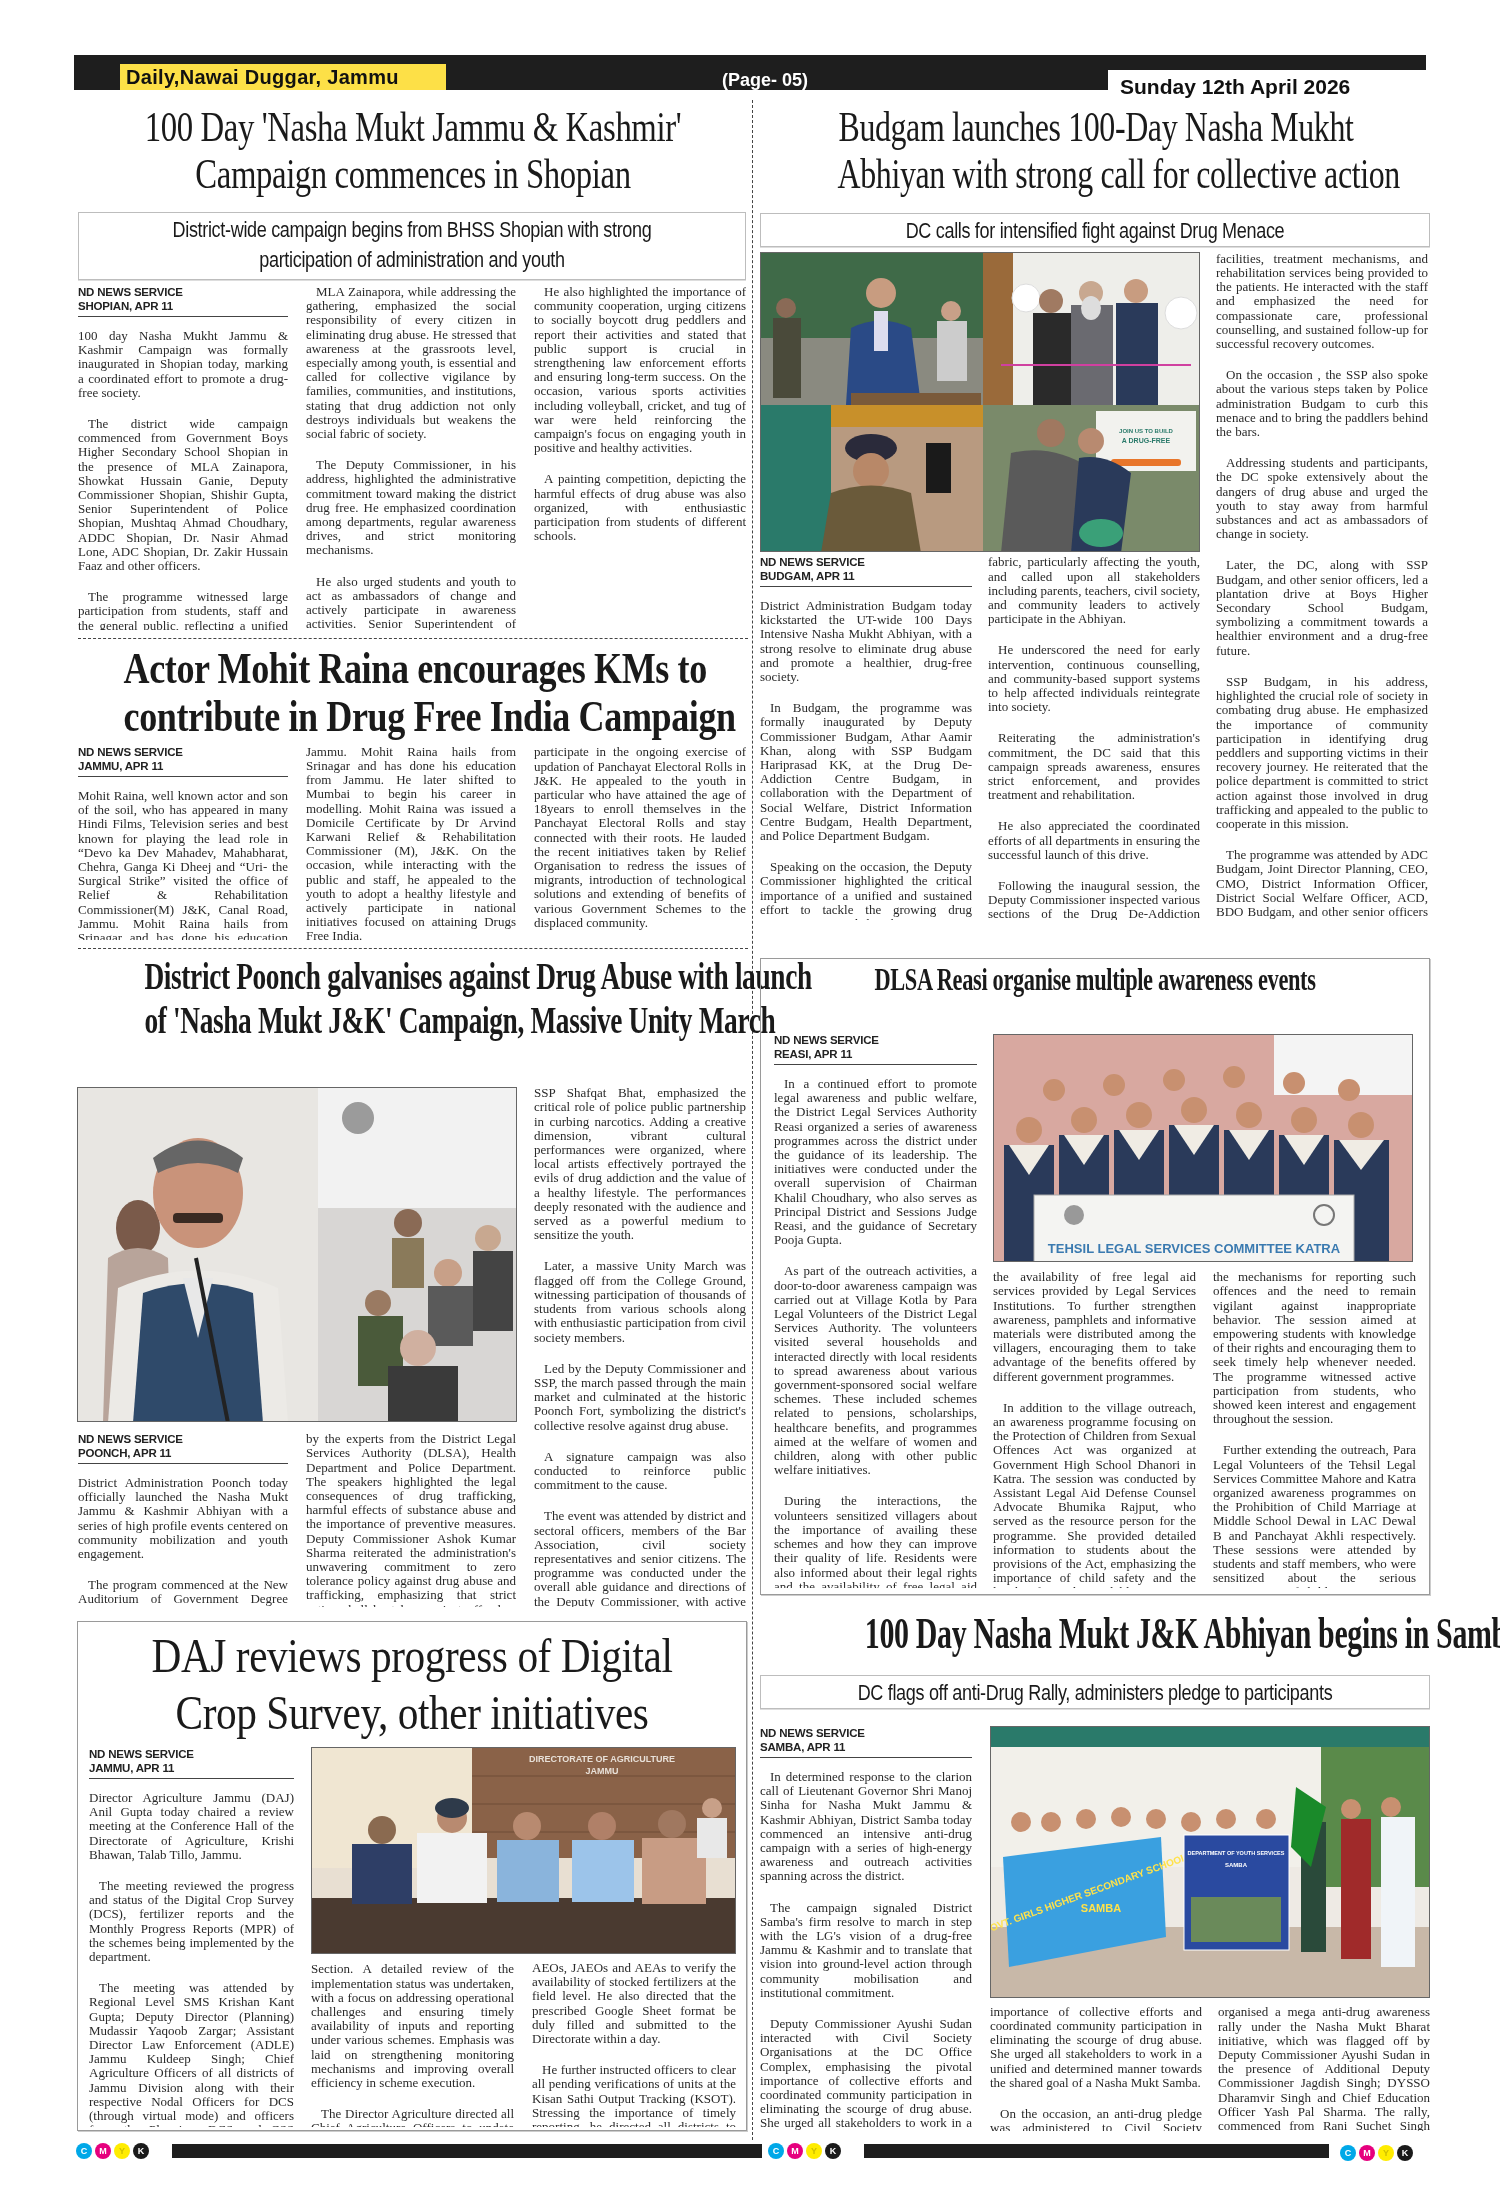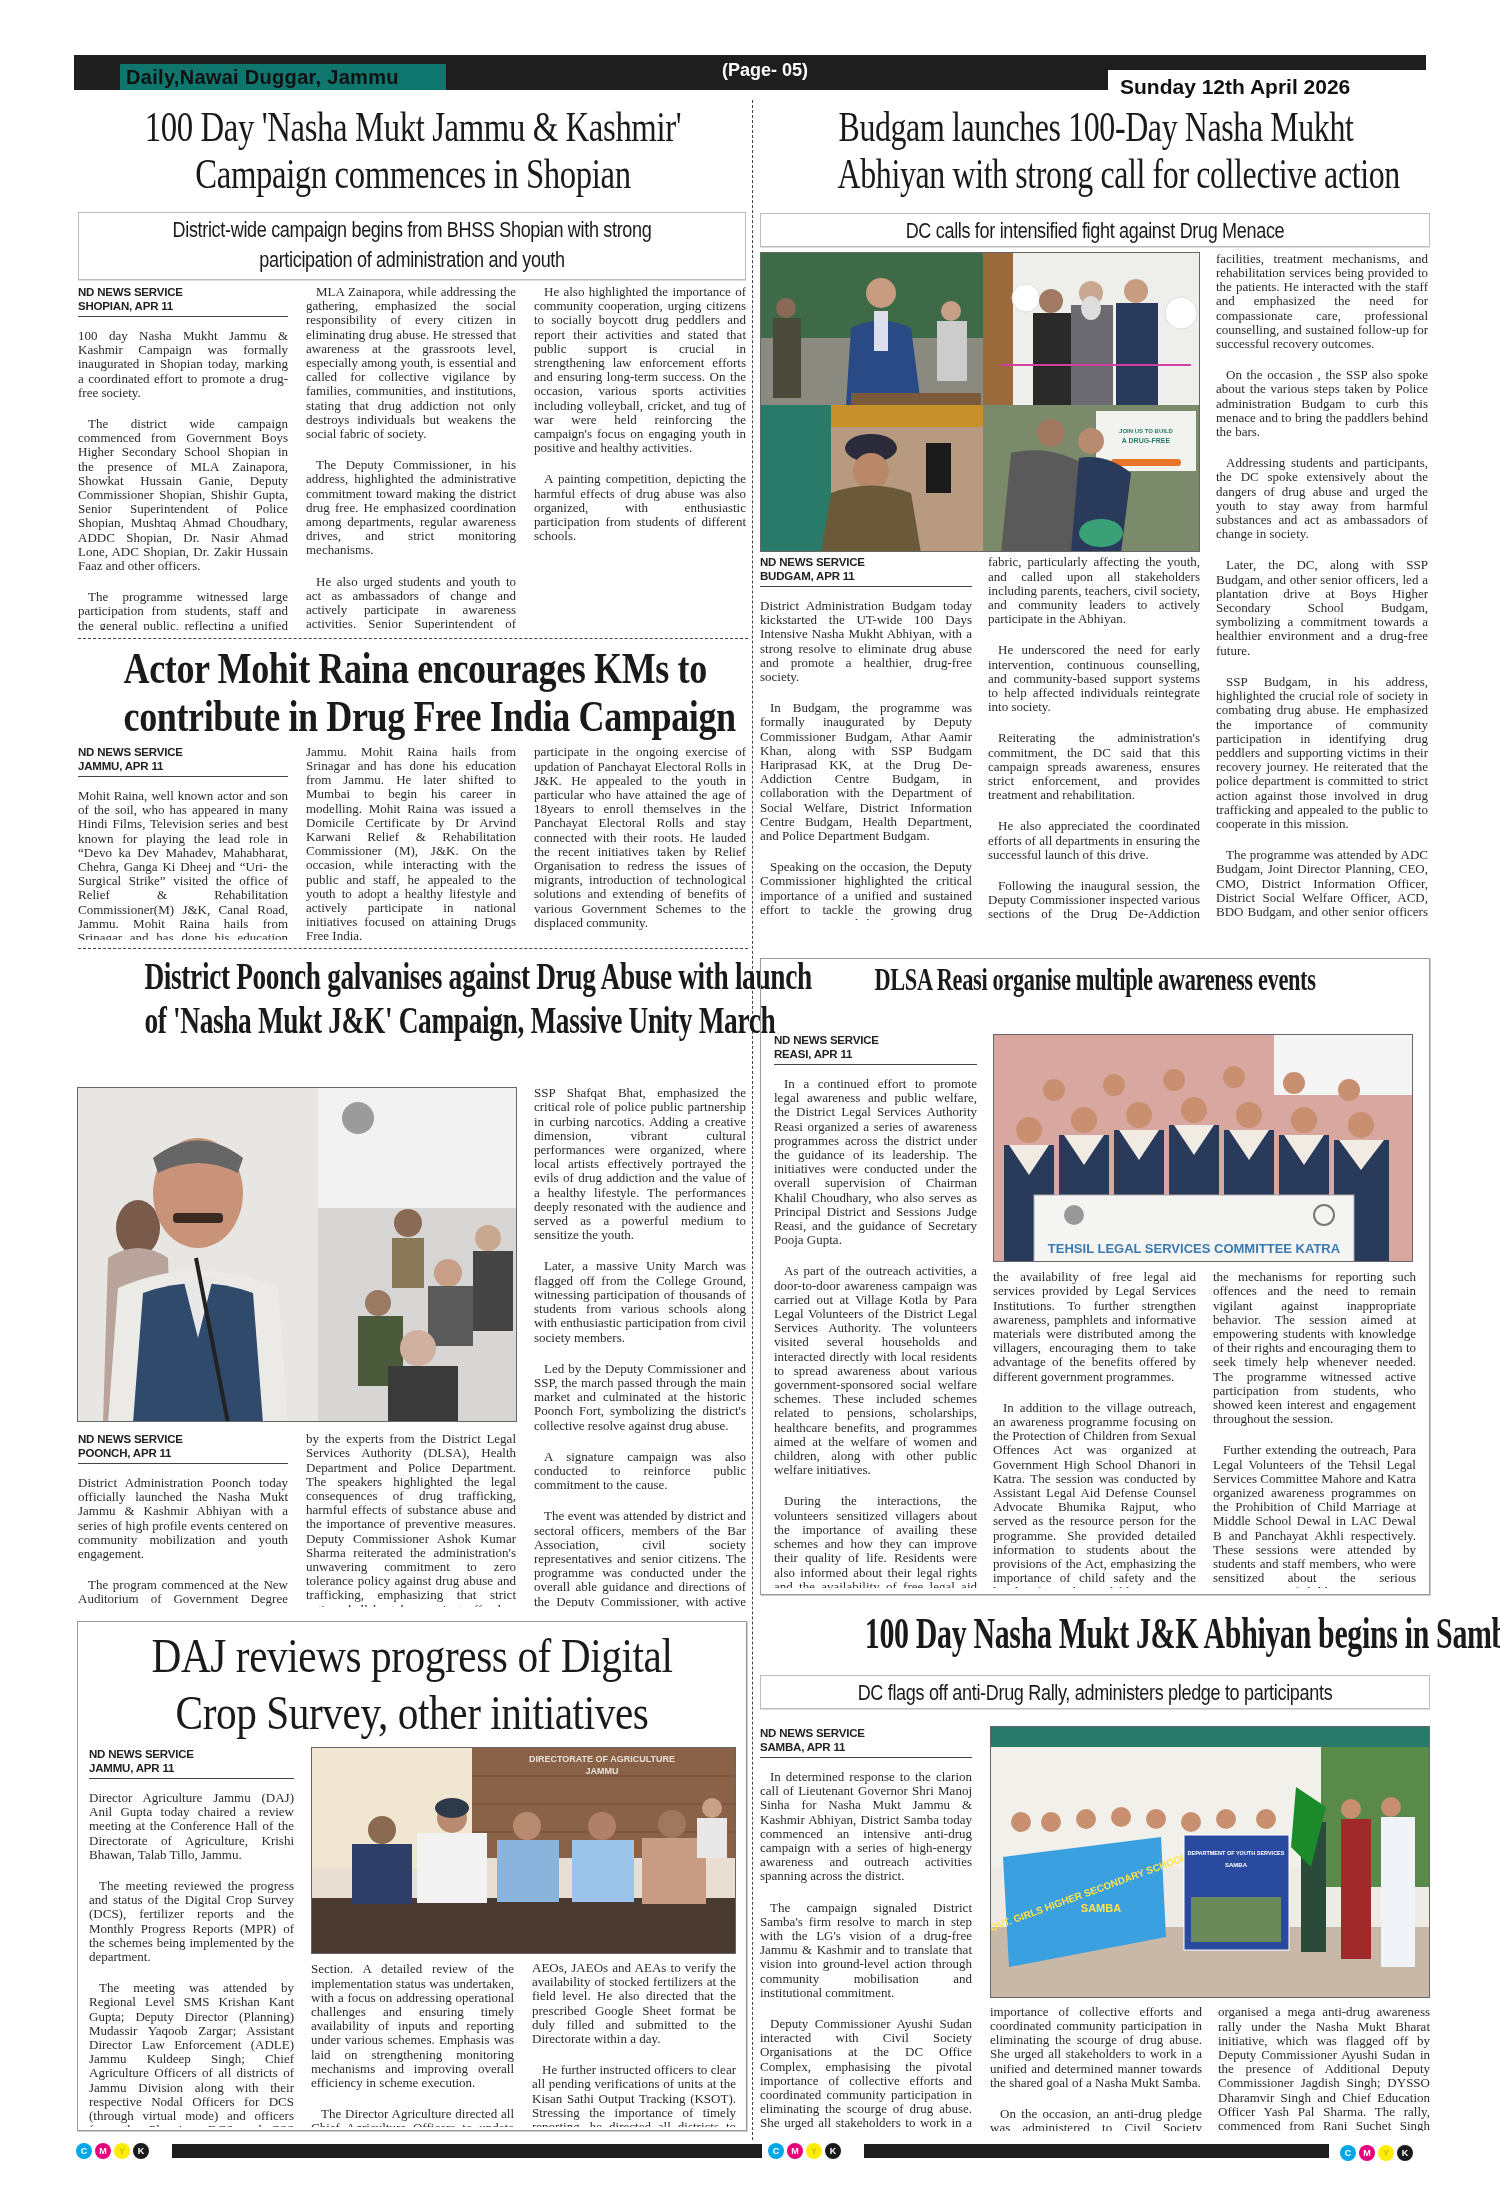--- a/index.html
+++ b/index.html
@@ -1,24 +1,24 @@
 <!DOCTYPE html>
 <html><head>
 <meta charset="utf-8">
 <style>
   * { box-sizing: border-box; margin: 0; padding: 0; }
   html, body { width: 1500px; height: 2196px; background: #ffffff; overflow: hidden; }
   body { position: relative; font-family: "Liberation Serif", "DejaVu Serif", serif; color: #222; }
 
   
   .masthead-bar { position: absolute; left: 74px; top: 55px; width: 1352px; height: 35px; background: #1e1e1e; }
-  .mast-paper { position: absolute; left: 120px; top: 64px; width: 326px; height: 26px; background: #0f766e;
+  .mast-paper { position: absolute; left: 120px; top: 64px; width: 326px; height: 26px; background: #fde047;
     font-family: "Liberation Sans", sans-serif; font-weight: bold; font-size: 20px; color: #111;
     line-height: 26px; padding-left: 6px; letter-spacing: 0.3px; transform: scaleX(1.0); }
-  .mast-page { position: absolute; left: 700px; top: 58px; width: 130px; text-align: center;
+  .mast-page { position: absolute; left: 700px; top: 68px; width: 130px; text-align: center;
     font-family: "Liberation Sans", sans-serif; font-weight: bold; font-size: 18px; color: #fff; line-height: 24px; }
   .mast-date { position: absolute; left: 1108px; top: 70px; width: 318px; height: 32px; background: #fff;
     font-family: "Liberation Sans", sans-serif; font-weight: bold; font-size: 21px; color: #111;
     line-height: 34px; padding-left: 12px; }
 
   
   .vdivider { position: absolute; left: 752px; top: 100px; width: 0; height: 2040px; border-left: 1.5px dashed #444; }
 
   .headline { position: absolute; text-align: center; font-family: "Liberation Serif", "DejaVu Serif", serif;
     color: #1a1a1a; line-height: 1.12; letter-spacing: -0.5px; }

